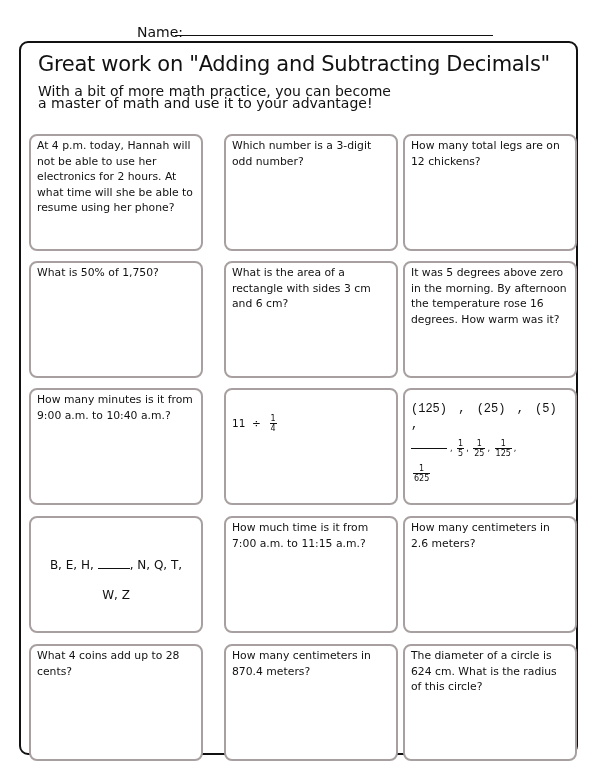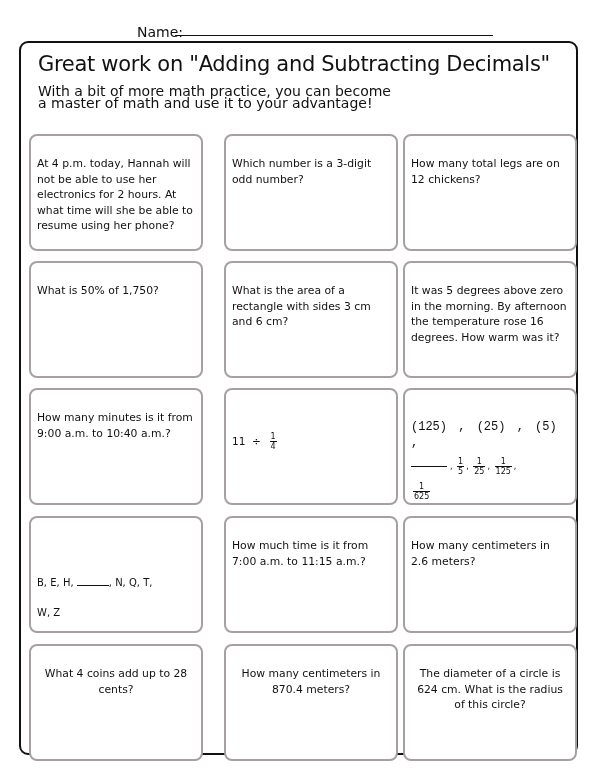--- a/index.html
+++ b/index.html
@@ -9,33 +9,33 @@
     .name-line { position: absolute; top: 35px; left: 175px; width: 318px; height: 0;
                  border-top: 1px solid #111; }
     .frame { position: absolute; left: 19px; top: 41px; width: 559px; height: 714px;
              border: 2px solid #111; border-radius: 9px; box-sizing: border-box; }
     .title { position: absolute; left: 38px; top: 52px; font-size: 21px; letter-spacing: -0.3px;
              white-space: nowrap; color: #111; }
     .subtitle { position: absolute; left: 38px; top: 85px; width: 360px; font-size: 14px;
                 line-height: 12px; color: #111; }
     .box { position: absolute; width: 174px; height: 117px; box-sizing: border-box;
            border: 2px solid #a8a0a0; border-radius: 8px; background: #fff;
-           padding: 20px 6px; font-size: 10.8px; line-height: 15.5px; color: #111; }
+           padding: 2px 6px; font-size: 10.8px; line-height: 15.5px; color: #111; }
     .c0 { left: 29px; } .c1 { left: 224px; } .c2 { left: 403px; }
-    .r0 { top: 134px; } .r1 { top: 261px; } .r2 { top: 388px; } .r3 { top: 516px; } .r4 { top: 644px; text-align: center; }
+    .r0 { top: 134px; } .r1 { top: 261px; } .r2 { top: 388px; } .r3 { top: 516px; } .r4 { top: 644px; }
     .frac { display: inline-block; vertical-align: middle; text-align: center; font-size: 8px;
             line-height: 9px; margin: 0 2px; }
     .frac .num { display: block; border-bottom: 1px solid #111; padding: 0 1px; }
     .frac .den { display: block; padding: 0 1px; }
     .seq-line1 { margin-top: 10px; font-size: 12px; word-spacing: 4px; font-family: Liberation Mono, monospace; }
     .seq-line2 { margin-top: 6px; font-size: 8px; }
     .blank { display: inline-block; width: 36px; border-bottom: 1px solid #111; height: 0;
              vertical-align: middle; margin-right: 3px; }
     .div-expr { margin-top: 22px; font-size: 10.5px; }
-    .letters { margin-top: 30px; font-size: 10px; line-height: 30px; }
+    .letters { margin-top: 30px; font-size: 12px; line-height: 30px; text-align: center; }
     .letters .blank2 { display: inline-block; width: 32px; border-bottom: 1px solid #111; height: 0;
                        vertical-align: baseline; }
   </style>
 </head>
 <body>
 
 <div class="name-row">Name:</div>
 <div class="name-line"></div>
 
 <div class="frame"></div>

